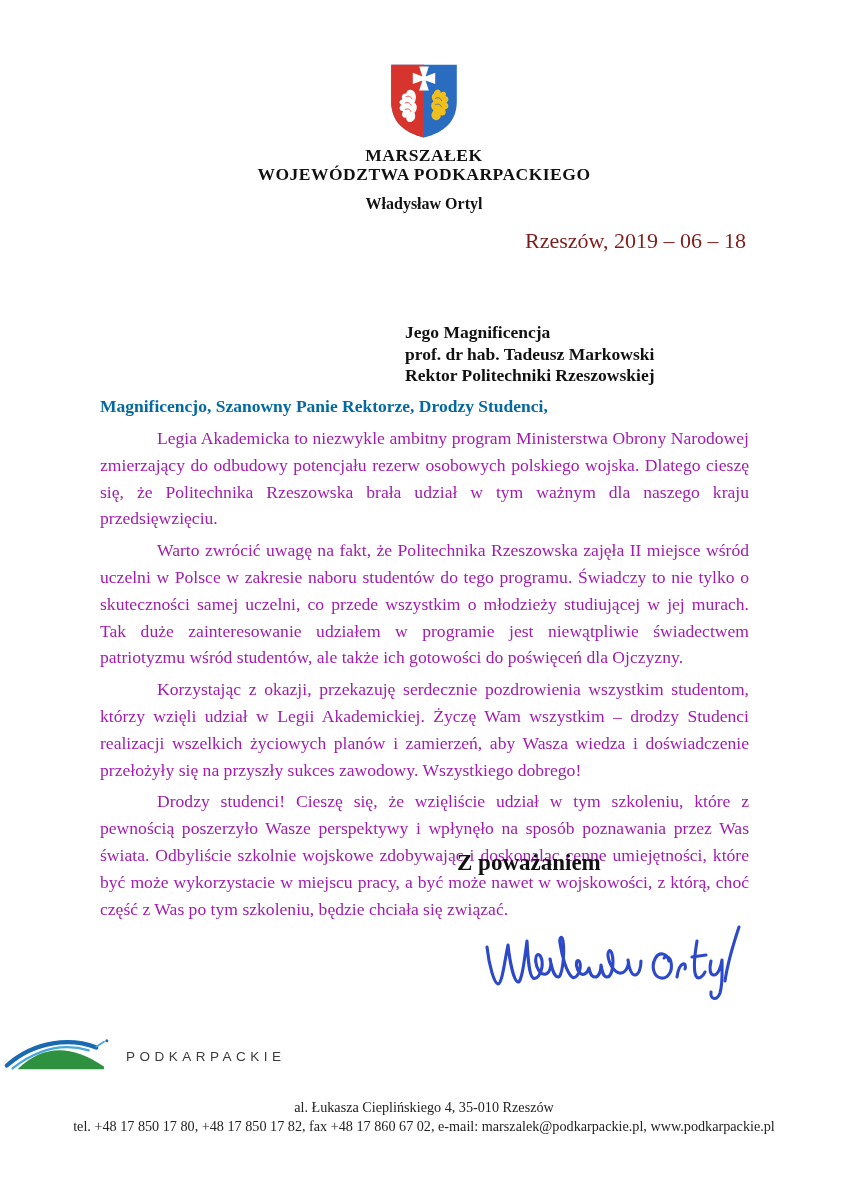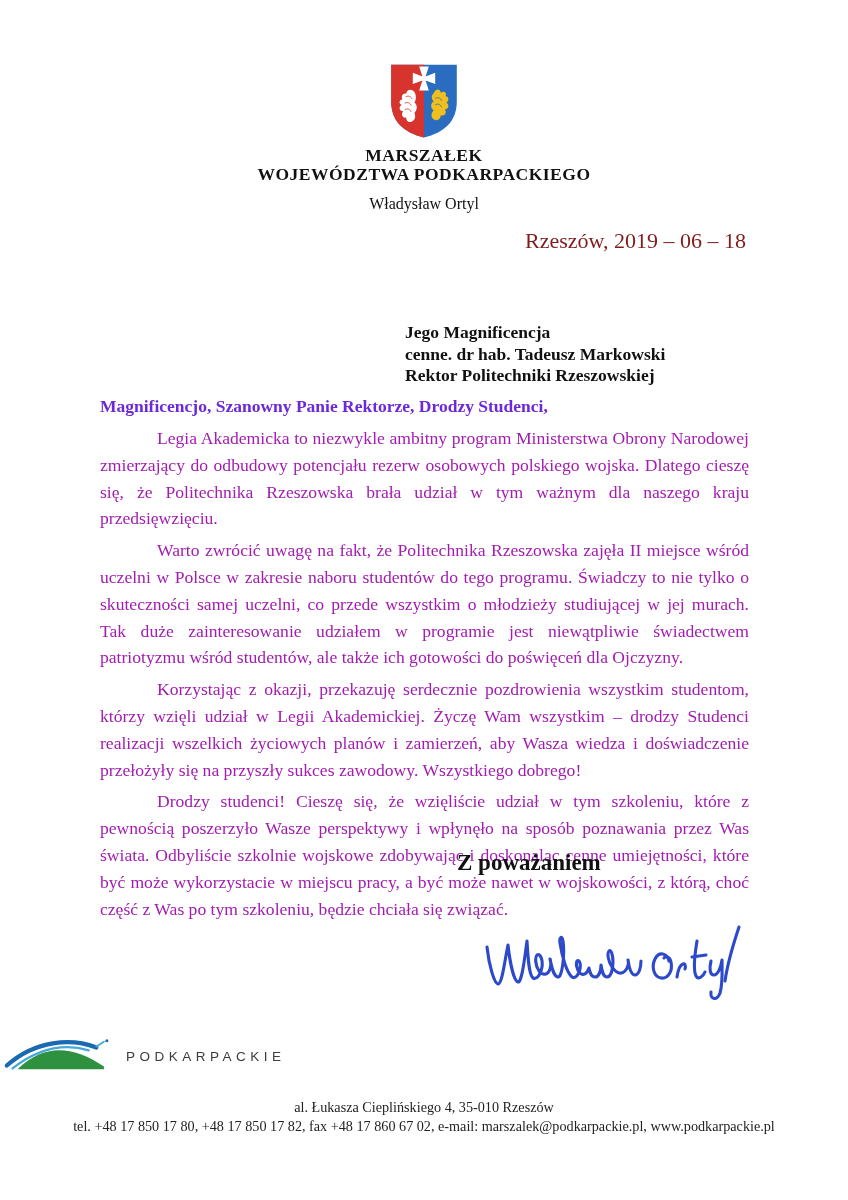--- a/index.html
+++ b/index.html
@@ -16,38 +16,38 @@
   .letterhead{
     position:absolute;top:60px;left:0;width:100%;
     text-align:center;
   }
   .coa{width:86px;height:80px;display:block;margin:0 auto 6px auto;}
   .office-line{
     font-weight:bold;font-size:17.5px;line-height:19px;letter-spacing:.5px;
     color:#111;
   }
   .marshal-name{
-    font-weight:normal;font-size:16px;margin-top:11px;color:#111;
+    font-weight:bold;font-size:16px;margin-top:11px;color:#111;
   }
   
   .dateline{
     position:absolute;top:228px;right:102px;
     font-size:22px;color:#7f1d1d;
   }
   
   .addressee{
     position:absolute;top:322px;left:405px;
     font-weight:bold;font-size:17.5px;line-height:21.5px;color:#111;
   }
   
   .letter-body{
     position:absolute;top:396px;left:100px;width:649px;
   }
   .salutation{
-    font-weight:bold;font-size:17.5px;margin:0 0 8px 0;color:#6d28d9;
+    font-weight:bold;font-size:17.5px;margin:0 0 8px 0;color:#0369a1;
   }
   .letter-body p{
     margin:0 0 5px 0;
     font-size:17.6px;line-height:26.8px;
     text-align:justify;text-indent:57px;color:#a21caf;
   }
   
   .closing{
     position:absolute;top:850px;left:457px;
     font-weight:bold;font-size:23px;color:#111;
@@ -94,21 +94,21 @@
     </svg>
     <div class="office-line">MARSZAŁEK</div>
     <div class="office-line">WOJEWÓDZTWA PODKARPACKIEGO</div>
     <div class="marshal-name">Władysław Ortyl</div>
   </header>
 
   <div class="dateline">Rzeszów, 2019 – 06 – 18</div>
 
   <div class="addressee">
     <div>Jego Magnificencja</div>
-    <div>cenne. dr hab. Tadeusz Markowski</div>
+    <div>prof. dr hab. Tadeusz Markowski</div>
     <div>Rektor Politechniki Rzeszowskiej</div>
   </div>
 
   <div class="letter-body">
     <div class="salutation">Magnificencjo, Szanowny Panie Rektorze, Drodzy Studenci,</div>
     <p>Legia Akademicka to niezwykle ambitny program Ministerstwa Obrony Narodowej zmierzający do odbudowy potencjału rezerw osobowych polskiego wojska. Dlatego cieszę się, że Politechnika Rzeszowska brała udział w tym ważnym dla naszego kraju przedsięwzięciu.</p>
     <p>Warto zwrócić uwagę na fakt, że Politechnika Rzeszowska zajęła II miejsce wśród uczelni w Polsce w zakresie naboru studentów do tego programu. Świadczy to nie tylko o skuteczności samej uczelni, co przede wszystkim o młodzieży studiującej w jej murach. Tak duże zainteresowanie udziałem w programie jest niewątpliwie świadectwem patriotyzmu wśród studentów, ale także ich gotowości do poświęceń dla Ojczyzny.</p>
     <p>Korzystając z okazji, przekazuję serdecznie pozdrowienia wszystkim studentom, którzy wzięli udział w Legii Akademickiej. Życzę Wam wszystkim – drodzy Studenci realizacji wszelkich życiowych planów i zamierzeń, aby Wasza wiedza i doświadczenie przełożyły się na przyszły sukces zawodowy. Wszystkiego dobrego!</p>
     <p>Drodzy studenci! Cieszę się, że wzięliście udział w tym szkoleniu, które z pewnością poszerzyło Wasze perspektywy i wpłynęło na sposób poznawania przez Was świata. Odbyliście szkolnie wojskowe zdobywając i doskonaląc cenne umiejętności, które być może wykorzystacie w miejscu pracy, a być może nawet w wojskowości, z którą, choć część z Was po tym szkoleniu, będzie chciała się związać.</p>
   </div>

